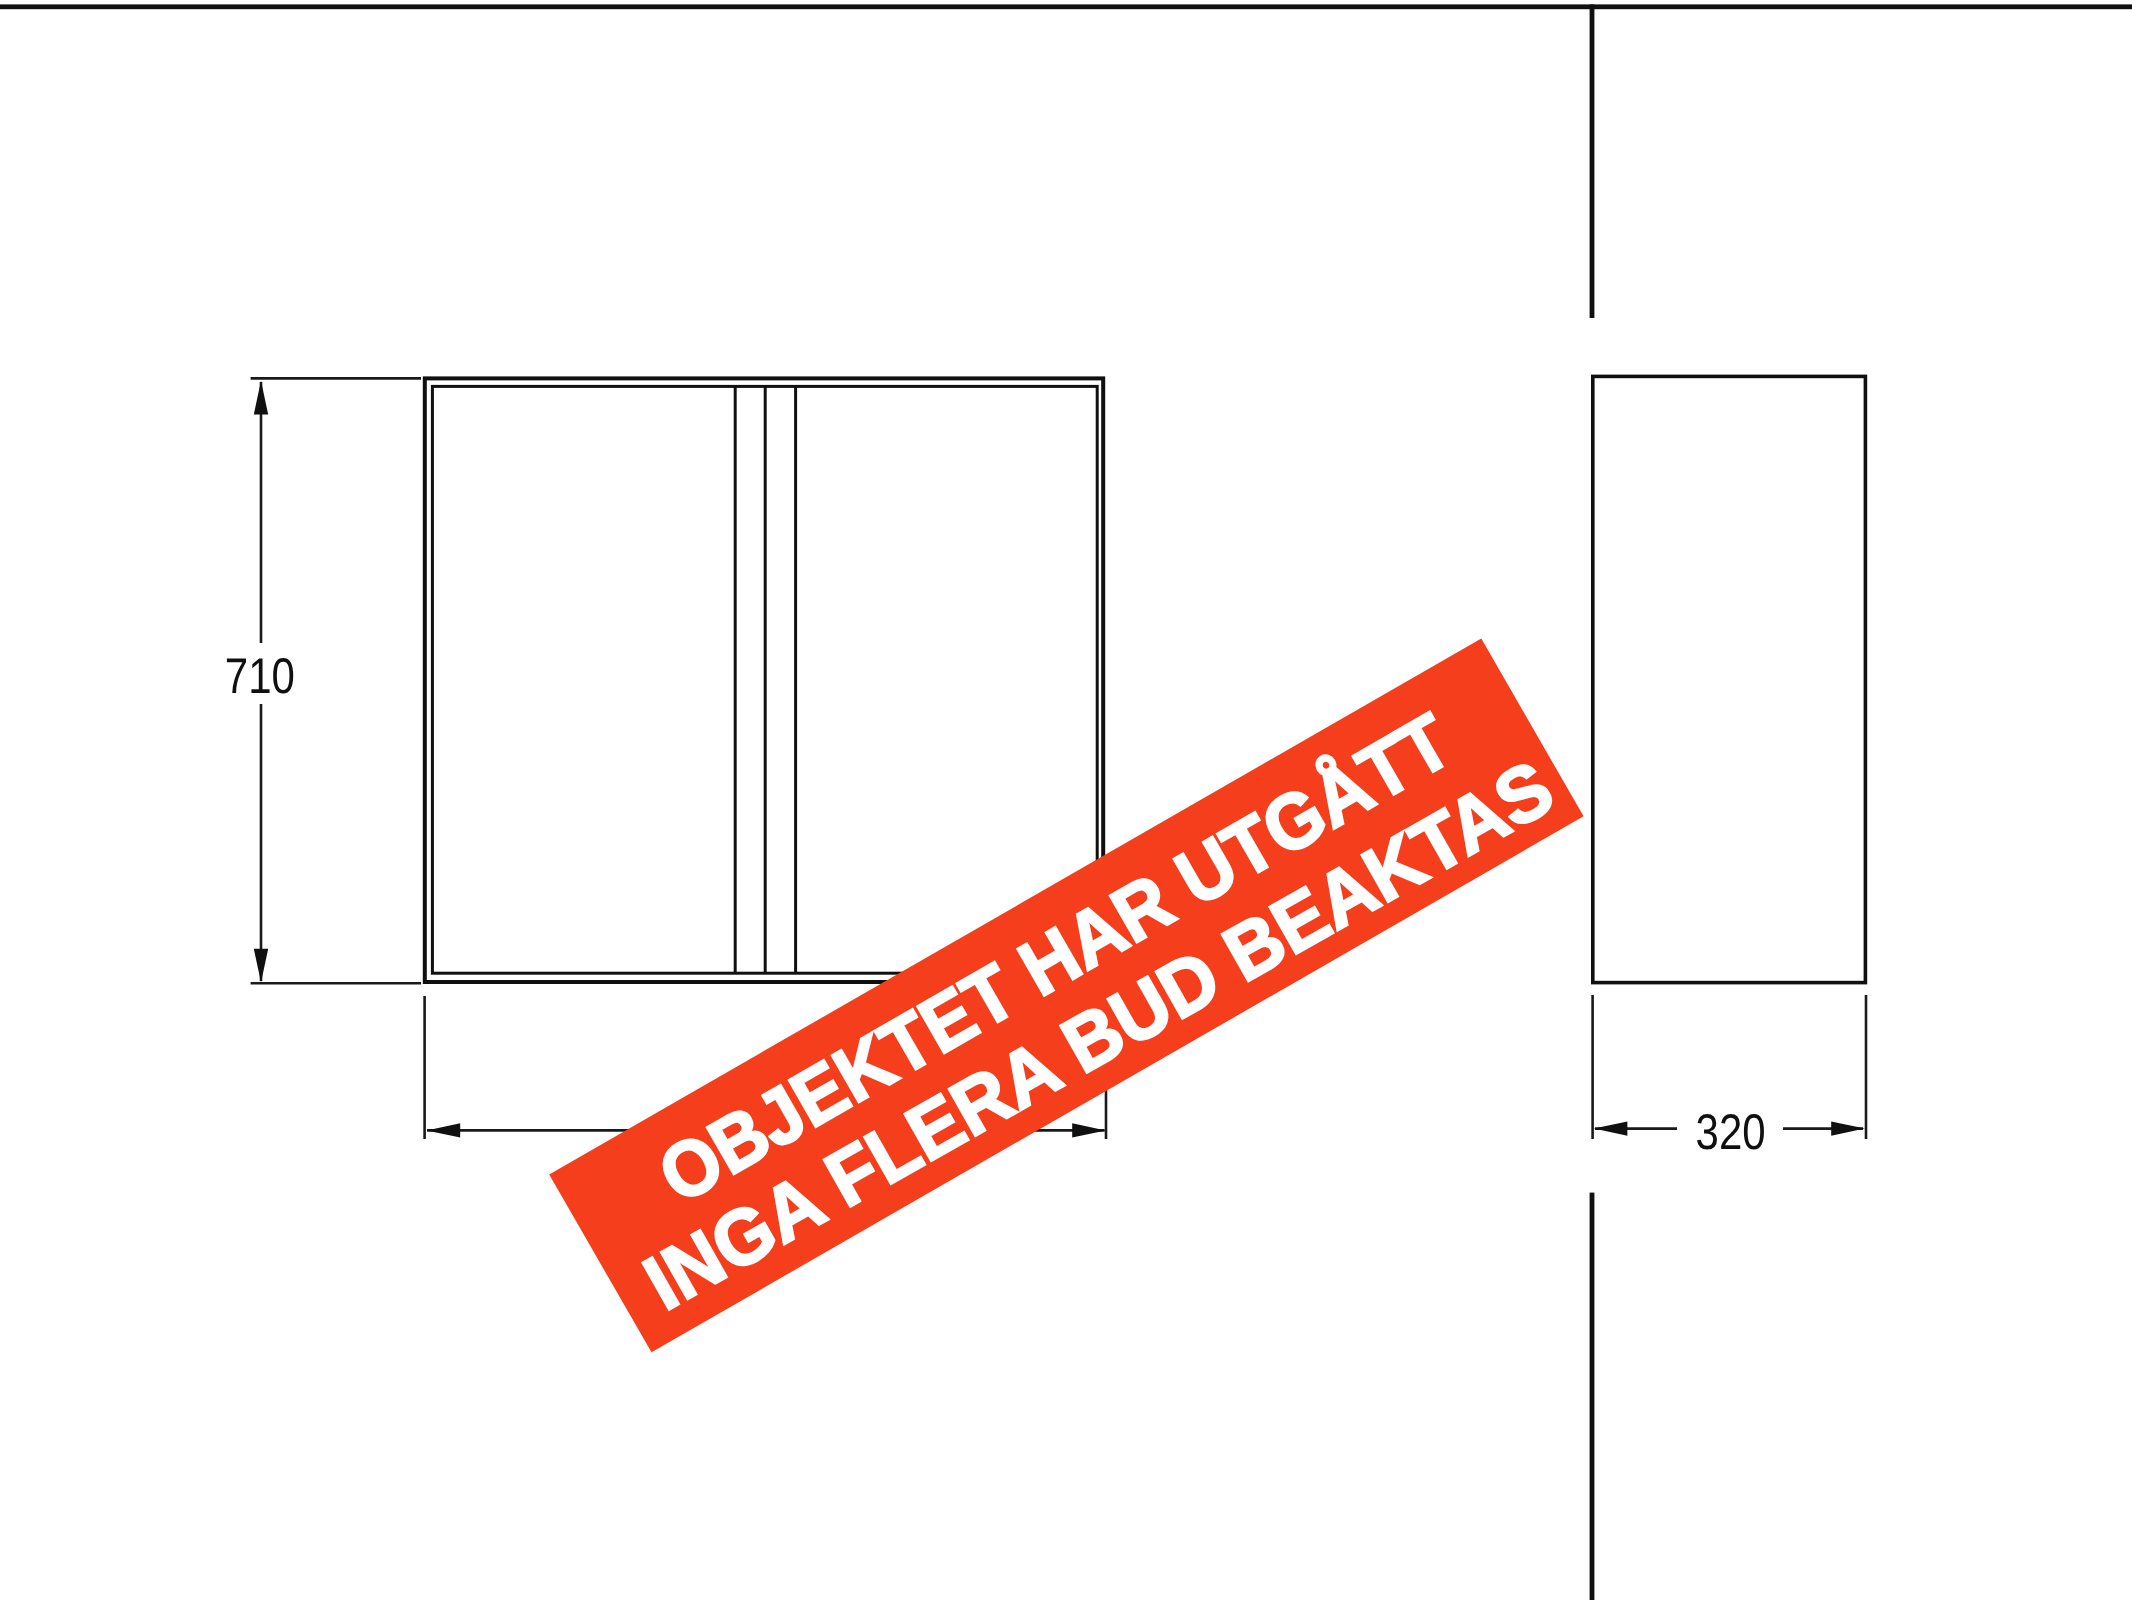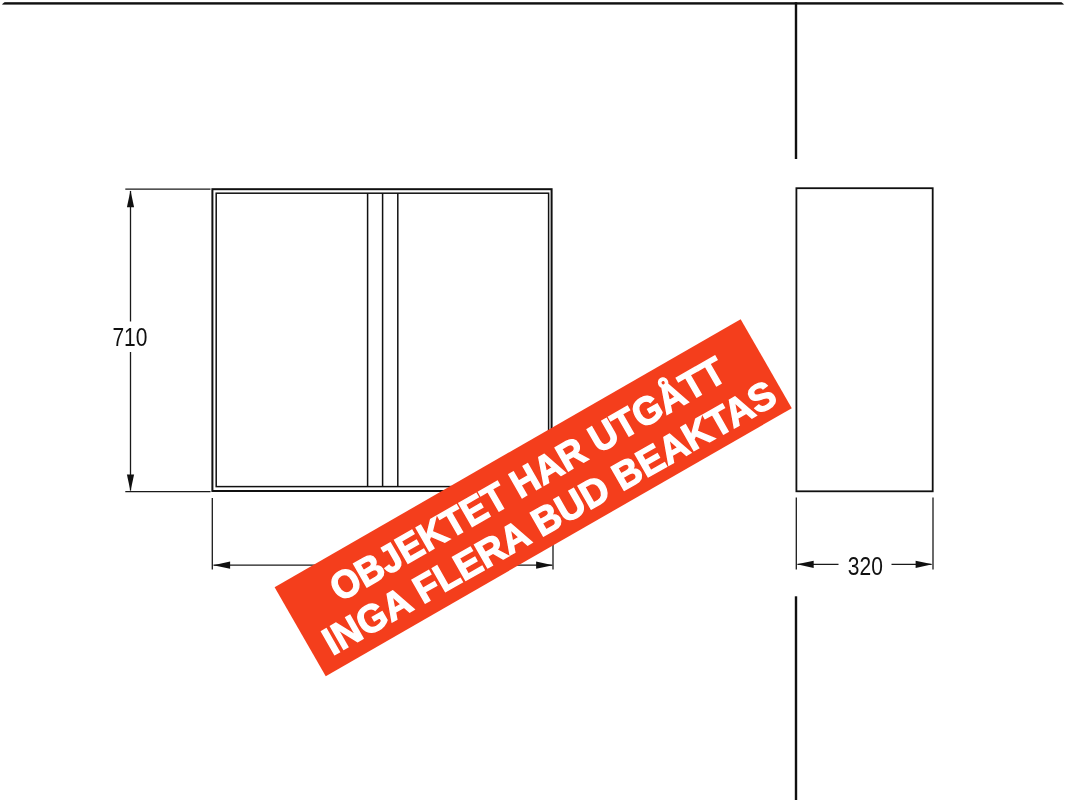--- a/index.html
+++ b/index.html
@@ -1,17 +1,17 @@
 <!DOCTYPE html>
 <html><head>
 <meta charset="utf-8">
 <style>
 html,body{margin:0;padding:0;background:#fff;}
 #page{position:relative;width:1066px;height:800px;background:#fff;overflow:hidden;
-  font-family:"Liberation Sans",sans-serif;border-radius:11px;}
+  font-family:"Liberation Sans",sans-serif;}
 </style>
 </head>
 <body>
 <div id="page">
 <svg width="1066" height="800" viewBox="0 0 1066 800" xmlns="http://www.w3.org/2000/svg">
 
   <rect x="0" y="2.2" width="1066" height="2.4" fill="#101010"></rect>
   <rect x="794.8" y="2.2" width="2.4" height="156.8" fill="#101010"></rect>
   <rect x="794.8" y="596.3" width="2.4" height="203.7" fill="#101010"></rect>
 

